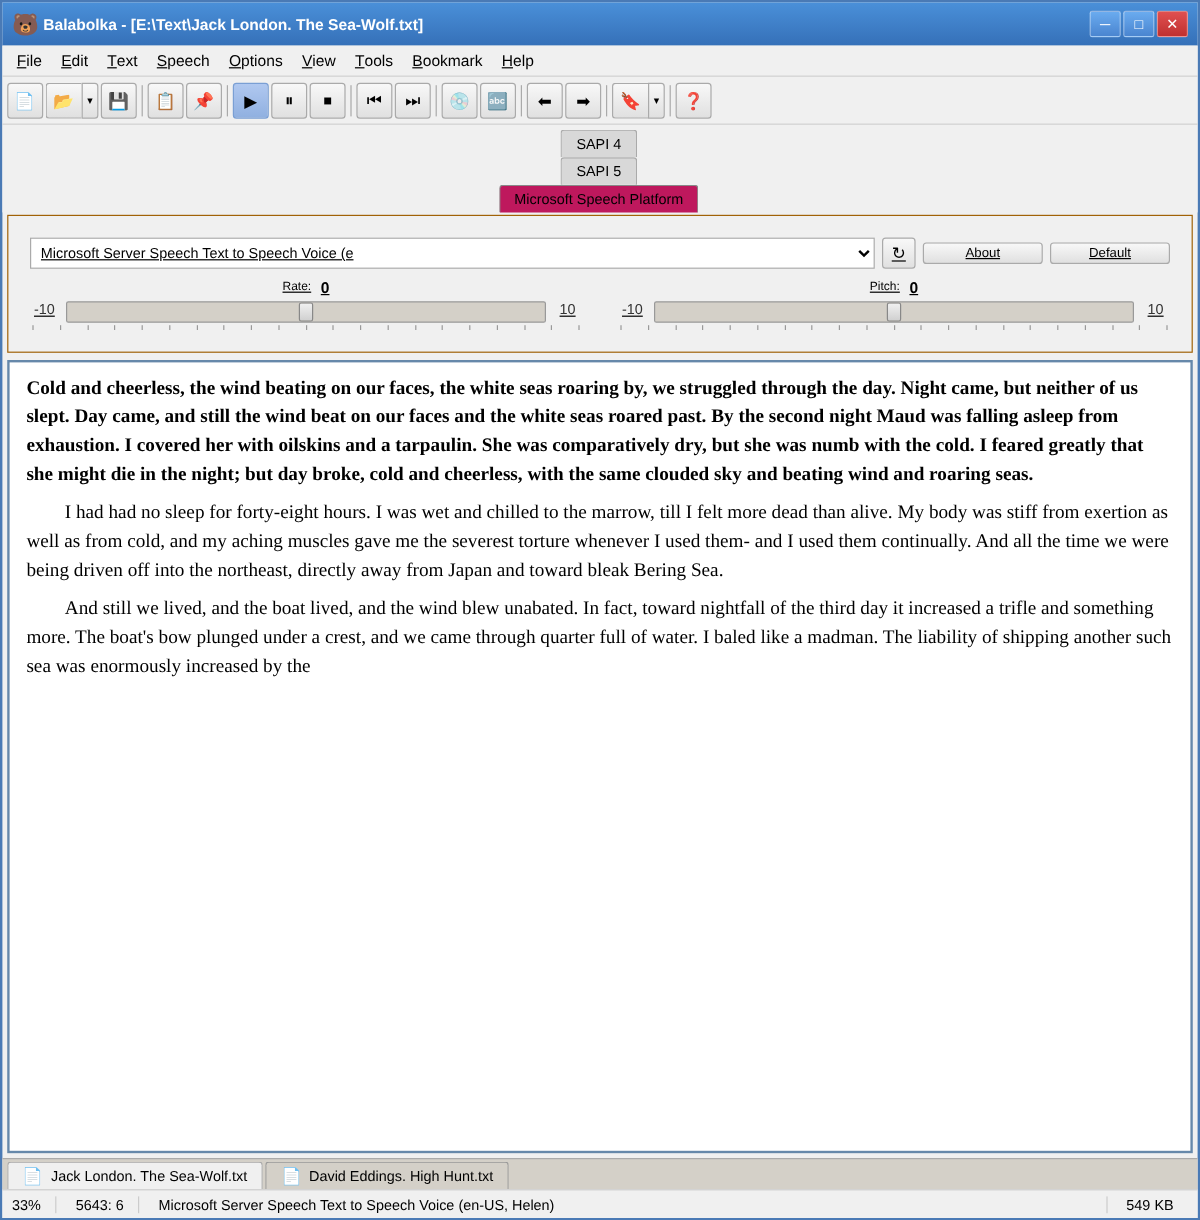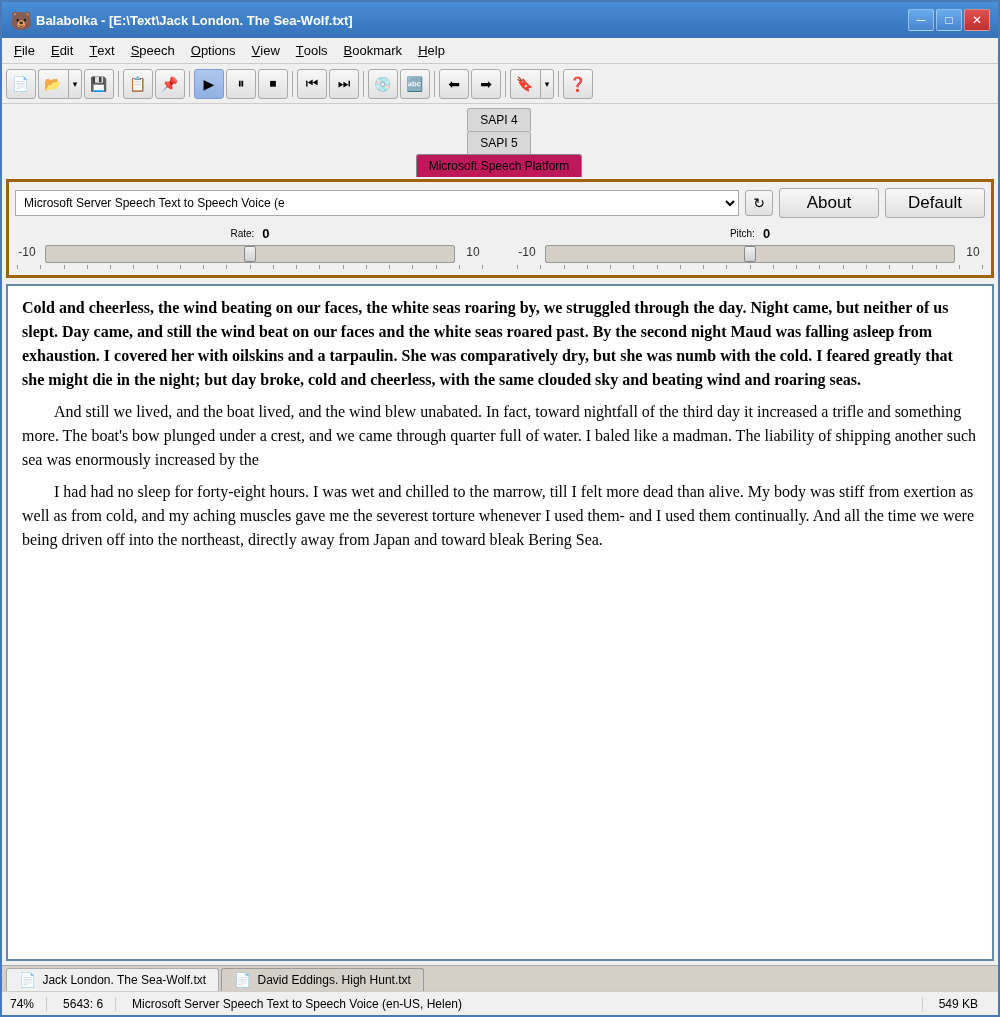--- a/index.html
+++ b/index.html
@@ -170,26 +170,26 @@
       border: 1px solid #aaa;
       background: linear-gradient(to bottom, #f8f8f8, #e0e0e0);
       cursor: pointer;
       display: flex;
       align-items: center;
       justify-content: center;
       font-size: 14px;
       border-radius: 3px;
     }
     .voice-about-btn, .voice-default-btn {
-      height: 30px;
+      height: 18px;
       padding: 0 16px;
       border: 1px solid #aaa;
       background: linear-gradient(to bottom, #f8f8f8, #e0e0e0);
       cursor: pointer;
-      font-size: 17px;
+      font-size: 11px;
       border-radius: 3px;
     }
     .voice-about-btn { min-width: 100px; }
     .voice-default-btn { min-width: 100px; }
 
     .sliders-row {
       display: flex;
       align-items: center;
       gap: 0;
     }
@@ -335,23 +335,24 @@
     .status-segment {
       display: flex;
       align-items: center;
       padding-right: 12px;
       border-right: 1px solid #ccc;
     }
     .status-segment:last-child { border-right: none; }
 
     
     .panel-border {
-      border: 3px solid #a16207;
+      border: 1px solid #a16207;
       margin: 2px 4px;
-      padding: 6px;
+      padding: 18px;
+      text-decoration: underline;
     }
   </style>
 </head>
 <body>
 
 <div class="window">
 
   <div class="title-bar">
     <div class="title-bar-left">
       <span class="title-icon">🐻</span>
@@ -500,39 +501,39 @@
             <div class="slider-tick"></div>
             <div class="slider-tick"></div>
         </div>
       </div>
     </div>
   </div>
 
   <div class="text-area-container">
     <div class="text-content">
       <p>Cold and cheerless, the wind beating on our faces, the white seas roaring by, we struggled through the day. Night came, but neither of us slept. Day came, and still the wind beat on our faces and the white seas roared past. By the second night Maud was falling asleep from exhaustion. I covered her with oilskins and a tarpaulin. She was comparatively dry, but she was numb with the cold. I feared greatly that she might die in the night; but day broke, cold and cheerless, with the same clouded sky and beating wind and roaring seas.</p>
+      <p>I had had no sleep for forty-eight hours. I was wet and chilled to the marrow, till I felt more dead than alive. My body was stiff from exertion as well as from cold, and my aching muscles gave me the severest torture whenever I used them- and I used them continually. And all the time we were being driven off into the northeast, directly away from Japan and toward bleak Bering Sea.</p>
       <p>And still we lived, and the boat lived, and the wind blew unabated. In fact, toward nightfall of the third day it increased a trifle and something more. The boat's bow plunged under a crest, and we came through quarter full of water. I baled like a madman. The liability of shipping another such sea was enormously increased by the</p>
-      <p>I had had no sleep for forty-eight hours. I was wet and chilled to the marrow, till I felt more dead than alive. My body was stiff from exertion as well as from cold, and my aching muscles gave me the severest torture whenever I used them- and I used them continually. And all the time we were being driven off into the northeast, directly away from Japan and toward bleak Bering Sea.</p>
     </div>
   </div>
 
   <div class="bottom-tabs">
     <div class="bottom-tab">
       <span class="bottom-tab-icon">📄</span>
       <span>Jack London. The Sea-Wolf.txt</span>
     </div>
     <div class="bottom-tab inactive">
       <span class="bottom-tab-icon">📄</span>
       <span>David Eddings. High Hunt.txt</span>
     </div>
   </div>
 
   <div class="status-bar">
     <div class="status-segment">
-      <span>74%</span>
+      <span>33%</span>
     </div>
     <div class="status-segment">
       <span>5643: 6</span>
     </div>
     <div class="status-segment" style="flex:1;">
       <span>Microsoft Server Speech Text to Speech Voice (en-US, Helen)</span>
     </div>
     <div class="status-segment">
       <span>549 KB</span>
     </div>

